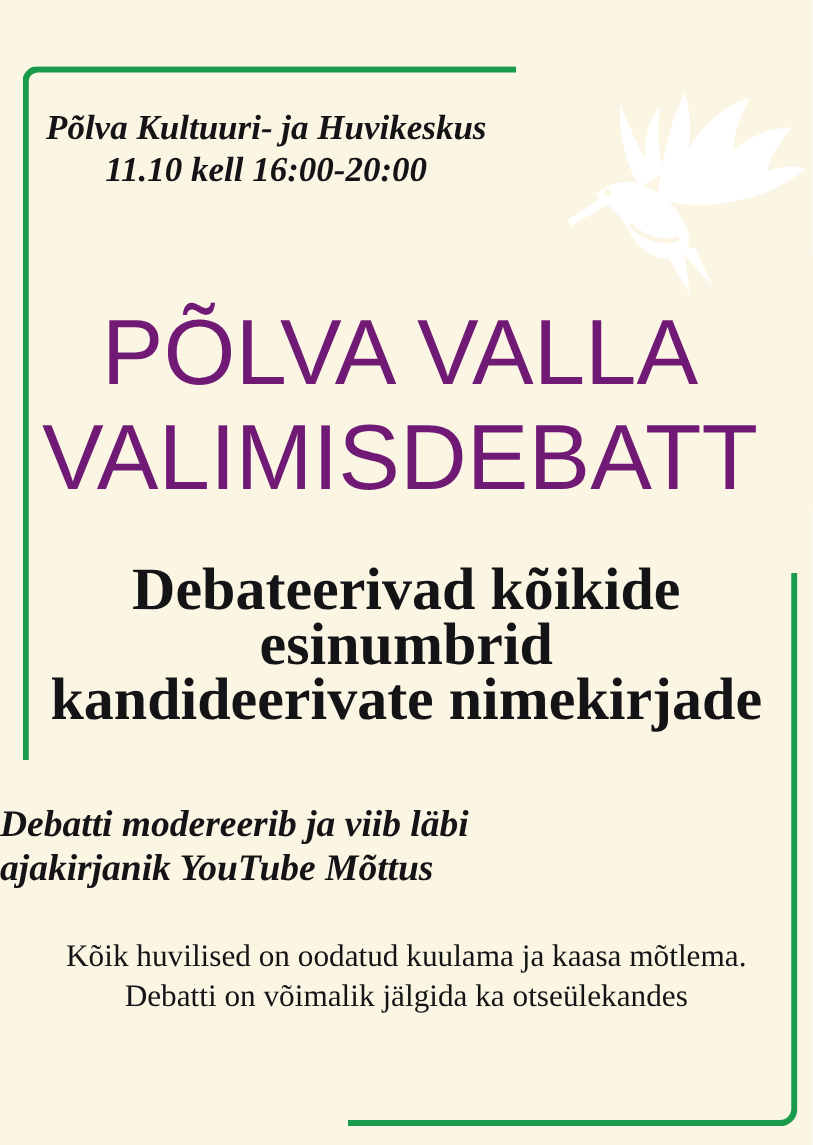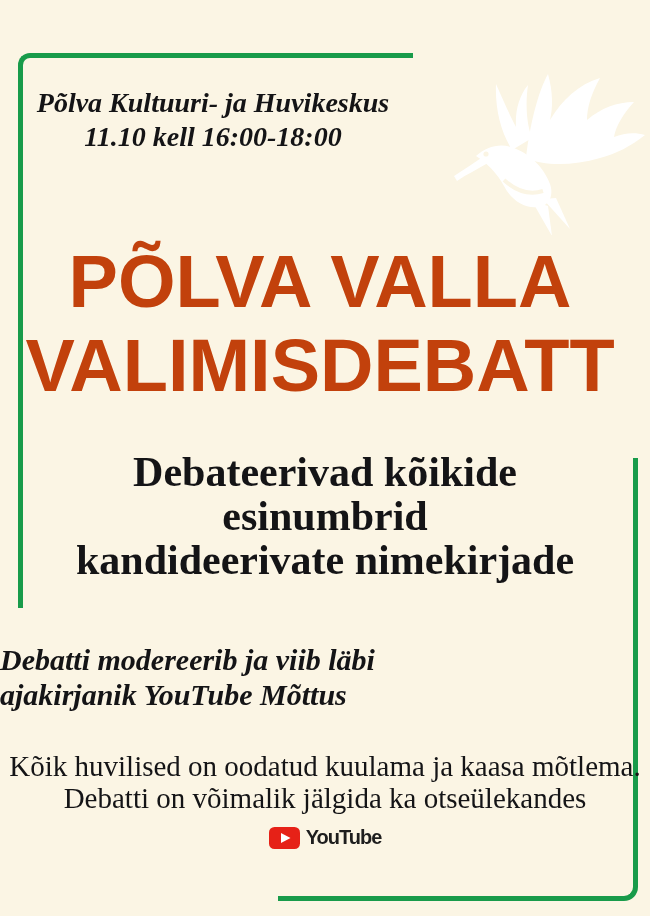--- a/index.html
+++ b/index.html
@@ -25,41 +25,41 @@
   .bird{position:absolute;left:448px;top:70px;width:200px;height:165px;}
   
   .header{
     position:absolute;left:23px;top:86px;width:380px;
     text-align:center;font-style:italic;font-weight:bold;
     font-size:28px;line-height:34px;white-space:nowrap;
   }
   
   .title{
     position:absolute;left:0;top:240px;width:640px;
-    text-align:center;color:#c2410c;
+    text-align:center;color:#701a75;
     font-family:"Liberation Sans","DejaVu Sans",sans-serif;
-    font-weight:bold;font-size:74px;line-height:84px;
+    font-weight:normal;font-size:74px;line-height:84px;
     letter-spacing:0px;white-space:nowrap;
   }
   
   .subtitle{
     position:absolute;left:0;top:450px;width:650px;
     text-align:center;font-weight:bold;
-    font-size:42px;line-height:44px;white-space:nowrap;
+    font-size:48px;line-height:44px;white-space:nowrap;
   }
   
   .moderator{
     position:absolute;left:0;top:642px;width:650px;
     text-align:left;font-weight:bold;font-style:italic;
     font-size:30px;line-height:35px;white-space:nowrap;
   }
   
   .footer{
     position:absolute;left:0;top:750px;width:650px;
-    text-align:center;font-size:29px;line-height:32px;white-space:nowrap;
+    text-align:center;font-size:25px;line-height:32px;white-space:nowrap;
   }
   
   .youtube{
     position:absolute;left:0;top:826px;width:650px;
     display:flex;align-items:center;justify-content:center;gap:6px;
   }
   .yt-word{
     font-family:"Liberation Sans","DejaVu Sans",sans-serif;
     font-weight:bold;font-size:20px;letter-spacing:-1px;color:#1e1e1e;
   }
@@ -80,21 +80,21 @@
       <path d="M6,106 C17,99 27,92 36,86 L40,93 C30,99 19,104 9,111 Z"></path>
       <path d="M84,131 L104,166 L100,136 Z"></path>
       <path d="M95,129 L122,159 L108,128 Z"></path>
     </g>
     <circle cx="38" cy="84" r="2.6" fill="#fbf5e4"></circle>
     <path d="M56,110 C68,121 82,125 95,121" stroke="#fbf5e4" stroke-width="4" fill="none"></path>
   </svg>
 
   <div class="header">
     <div>Põlva Kultuuri- ja Huvikeskus</div>
-    <div>11.10 kell 16:00-18:00</div>
+    <div>11.10 kell 16:00-20:00</div>
   </div>
 
   <div class="title">
     <div>PÕLVA VALLA</div>
     <div>VALIMISDEBATT</div>
   </div>
 
   <div class="subtitle">
     <div>Debateerivad kõikide</div>
     <div>esinumbrid</div>
@@ -104,21 +104,14 @@
   <div class="moderator">
     <div>Debatti modereerib ja viib läbi</div>
     <div>ajakirjanik YouTube Mõttus</div>
   </div>
 
   <div class="footer">
     <div>Kõik huvilised on oodatud kuulama ja kaasa mõtlema.</div>
     <div>Debatti on võimalik jälgida ka otseülekandes</div>
   </div>
 
-  <div class="youtube">
-    <svg width="31" height="22" viewBox="0 0 31 22" aria-hidden="true">
-      <rect width="31" height="22" rx="5.5" fill="#e62117"></rect>
-      <polygon points="12,6 21.5,11 12,16" fill="#ffffff"></polygon>
-    </svg>
-    <span class="yt-word">YouTube</span>
-  </div>
 
 </div>
 
 </body></html>

